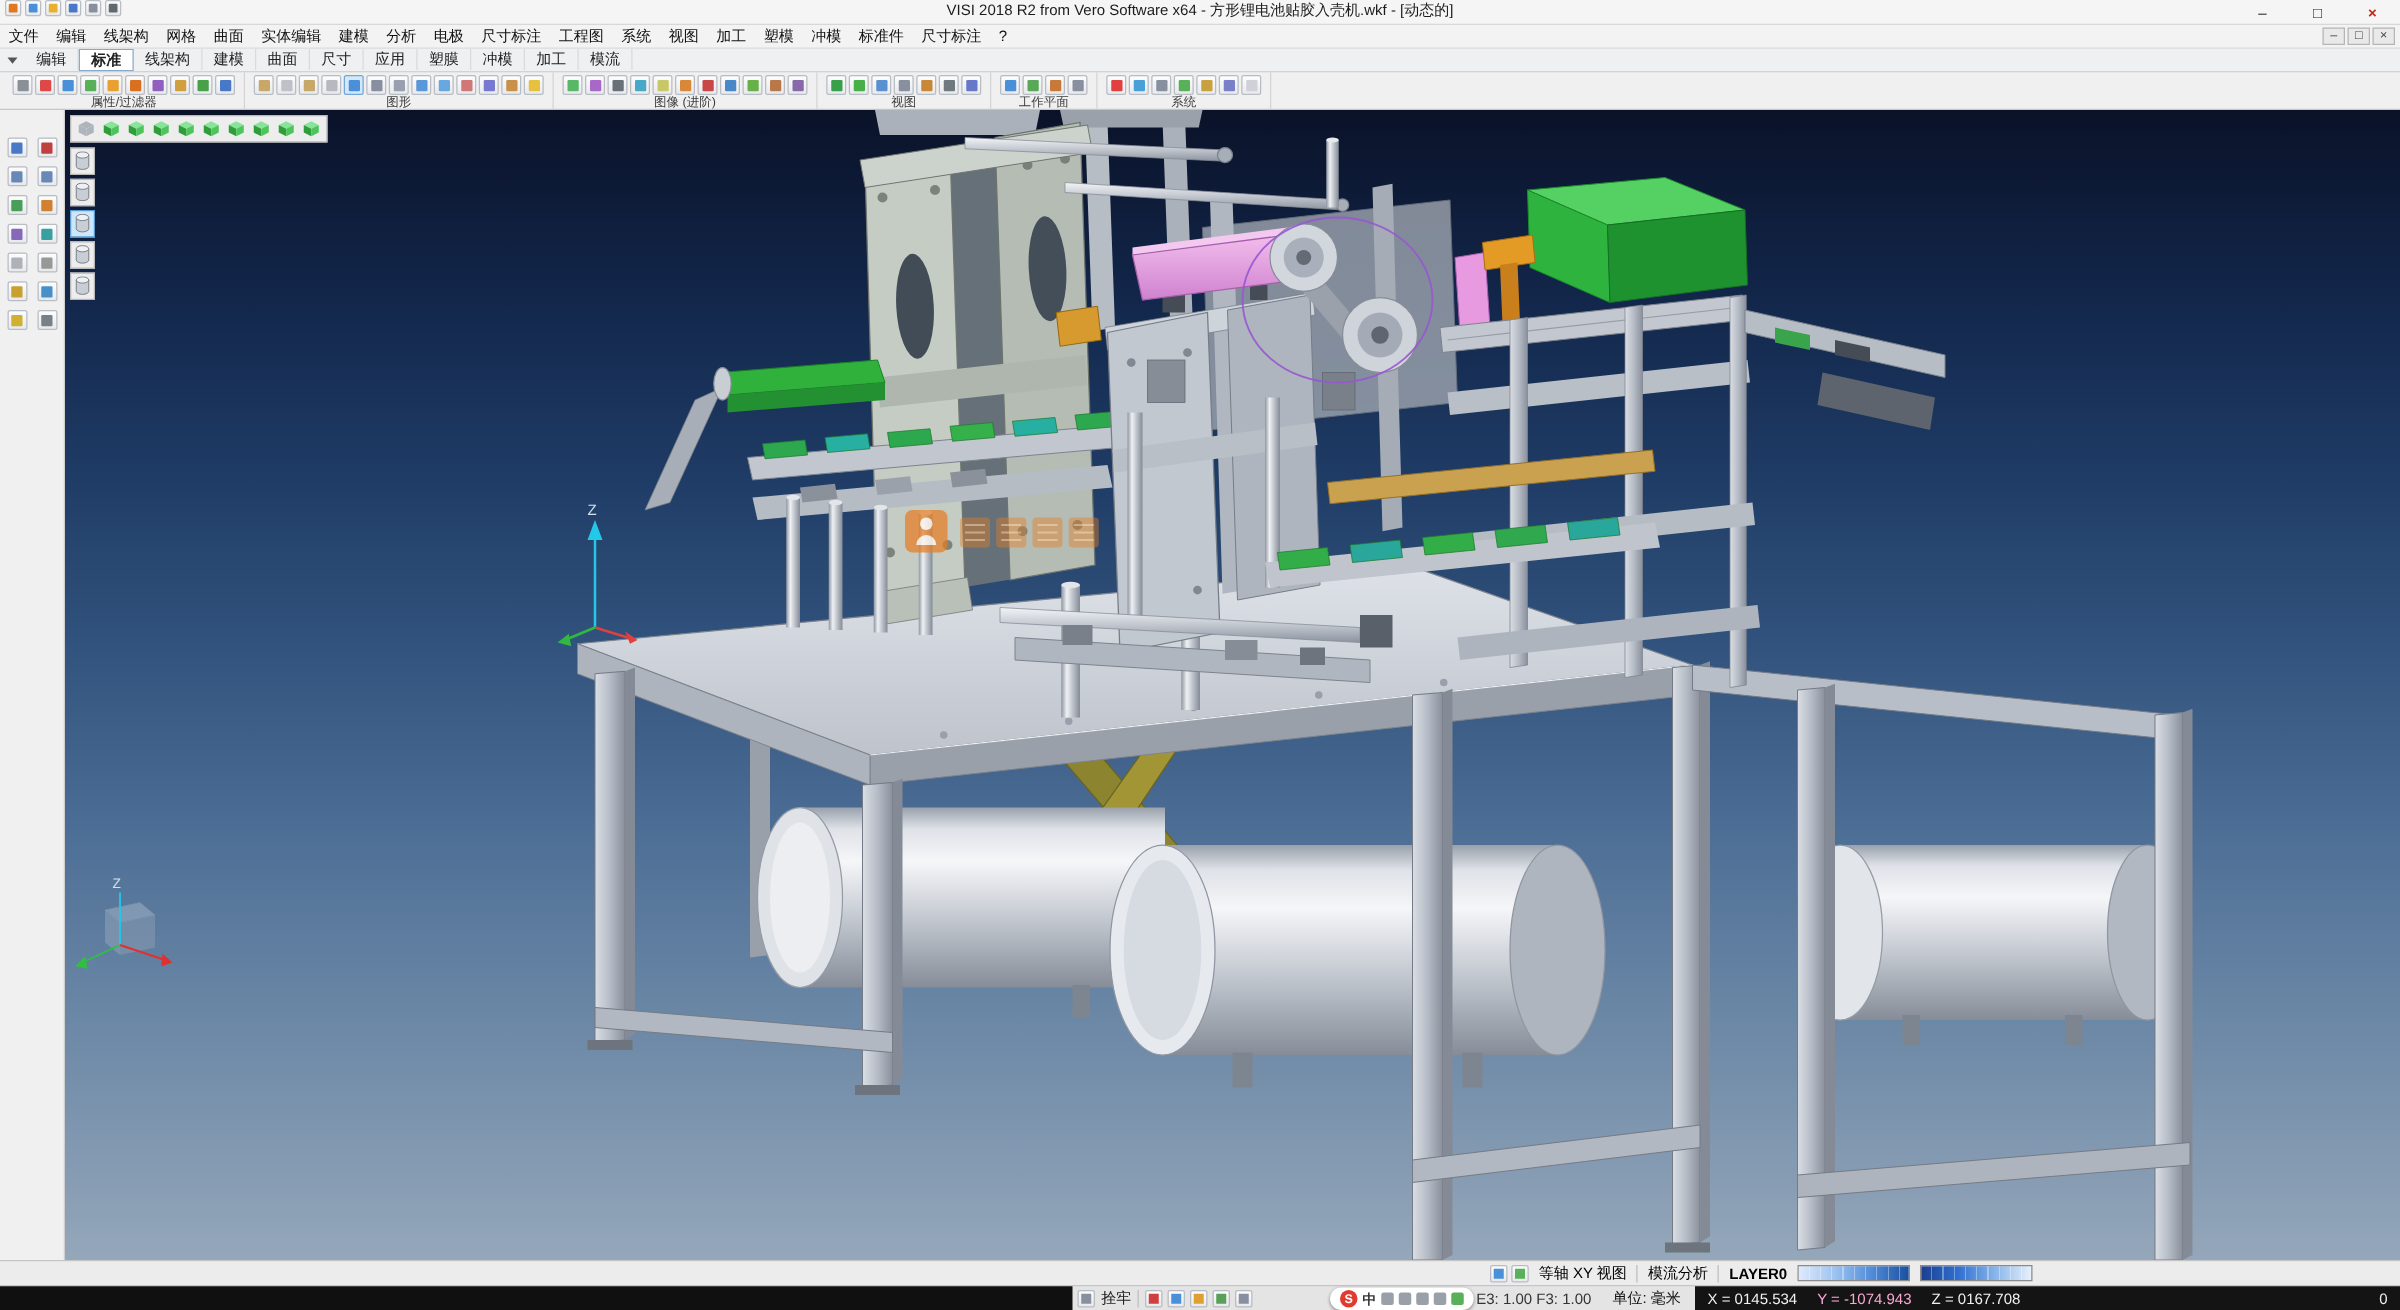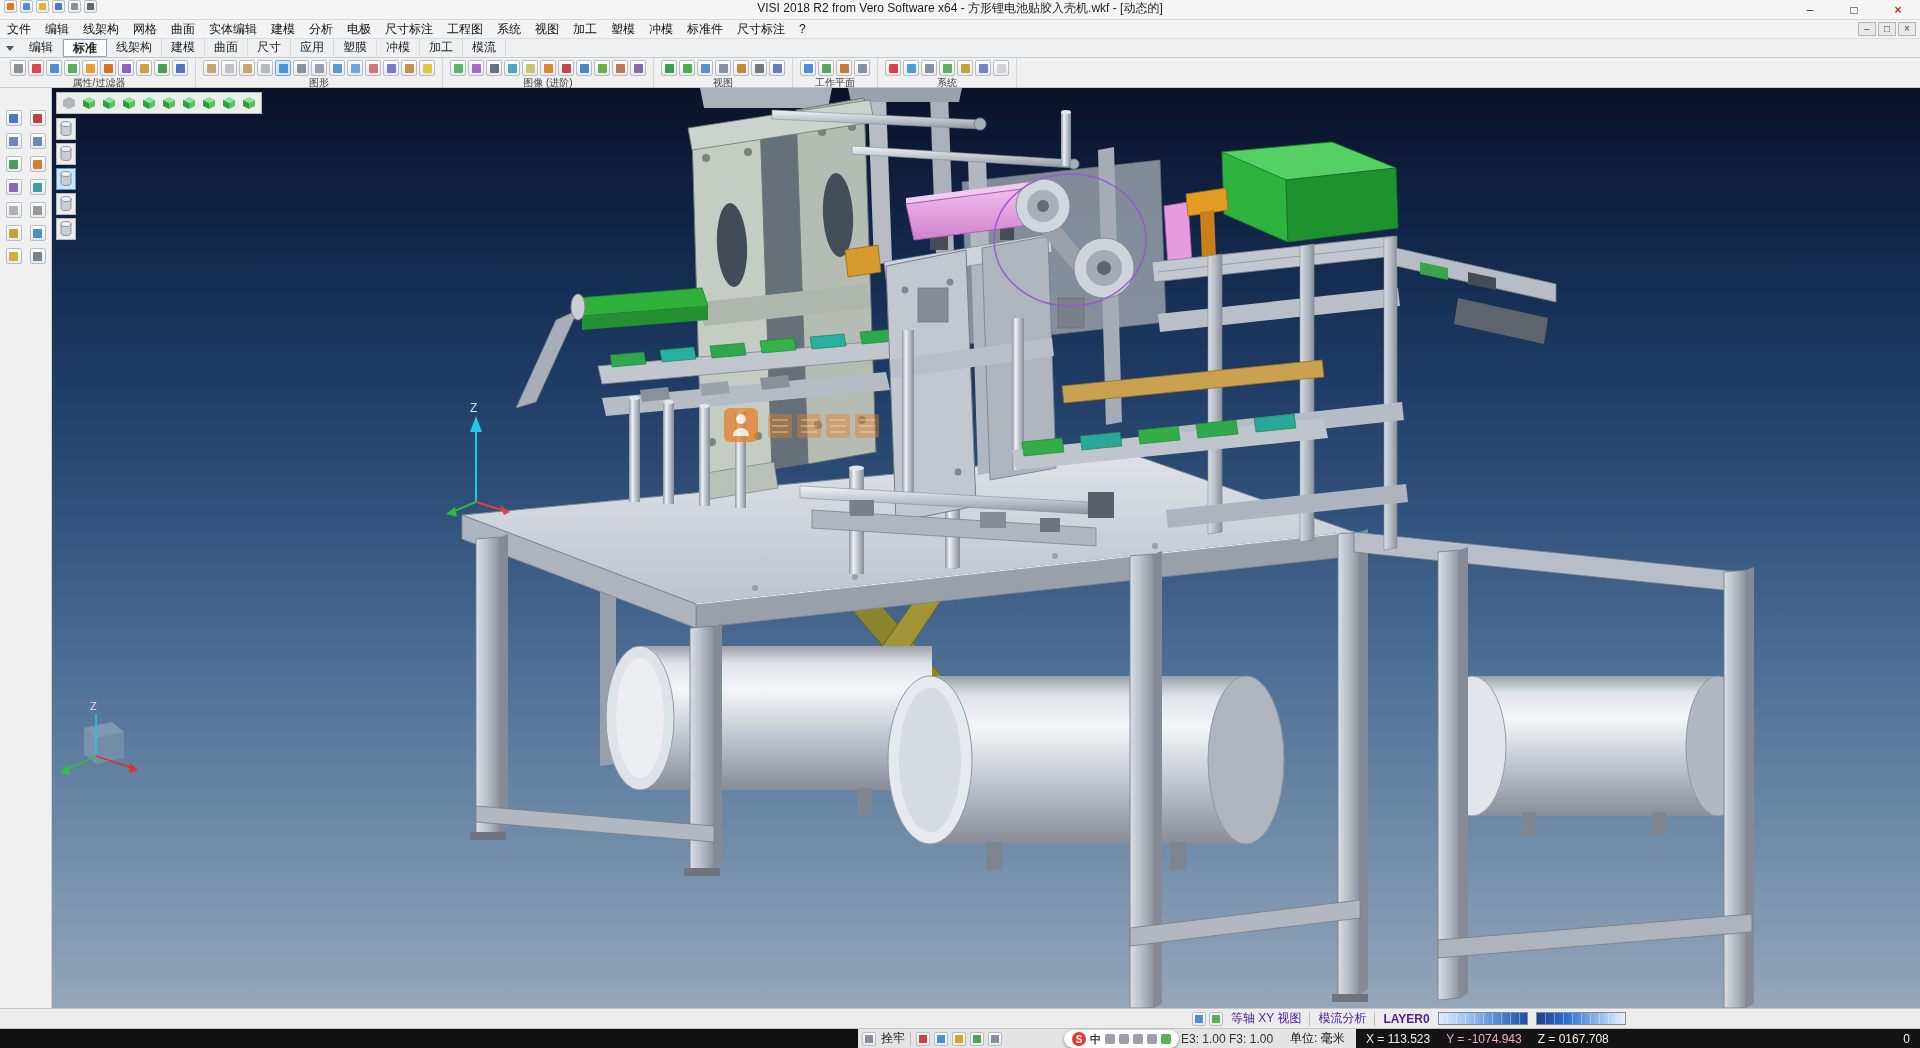--- a/index.html
+++ b/index.html
@@ -61,21 +61,21 @@
   .vc-chip { width:18px; height:16px; display:flex; align-items:center; justify-content:center;
              border:1px solid transparent; }
   .v-menu polygon { fill:#aeb4bc !important; }
 
   .layer-strip { position:absolute; left:4px; top:30px; display:flex; flex-direction:column; gap:3px; z-index:3; }
   .ls-chip { width:20px; height:22px; background:#ededed; border:1px solid #b9b9b9;
              display:flex; align-items:center; justify-content:center; }
   .ls-chip.active { background:#cde7fa; border-color:#5b9bd5; }
 
   
-  .status-a { position:relative; height:20px; background:#ececec; border-top:1px solid #c5c5c5; font-size:12px; color:#4c1d95; }
+  .status-a { position:relative; height:20px; background:#ececec; border-top:1px solid #c5c5c5; font-size:12px; color:#000000; }
   .view-cluster { position:absolute; left:1192px; top:0; height:100%; display:flex; align-items:center; gap:8px; }
   .s-chip { width:14px; height:14px; border:1px solid #b8bcc3; border-radius:2px;
             background:linear-gradient(180deg,#fdfdfd,#e7e9ed); display:flex; align-items:center; justify-content:center; }
   .s-chip .core { width:8px; height:8px; }
   .sep { width:1px; height:14px; background:#bdbdbd; }
   .layer-name { font-weight:bold; }
   .palette { width:90px; height:13px; border:1px solid #8a8a8a; position:relative; }
   .palette::after { content:""; position:absolute; inset:0;
       background:repeating-linear-gradient(90deg,transparent 0 8px,rgba(255,255,255,.35) 8px 9px); }
   .palette.p1 { background:linear-gradient(90deg,#dfeafd,#9cc3f0,#4f8bd8,#1b4fa0); }
@@ -867,20 +867,20 @@
       <span class="ime-mini" style="background: rgb(154, 160, 168);"></span>
           <span class="ime-mini" style="background: rgb(154, 160, 168);"></span>
           <span class="ime-mini" style="background: rgb(154, 160, 168);"></span>
           <span class="ime-mini" style="background: rgb(154, 160, 168);"></span>
           <span class="ime-mini" style="background: rgb(88, 176, 88);"></span>
         </span>
     </div>
     <div class="e3-text">E3: 1.00 F3: 1.00</div>
     <div class="units">单位: 毫米</div>
     <div class="coords">
-      <span class="x-val">X = 113.523</span>
+      <span class="x-val">X = 0145.534</span>
       <span class="y-val">Y = -1074.943</span>
       <span class="z-val">Z = 0167.708</span>
       <span class="extra">0</span>
     </div>
   </div>
 
 </div>
 
 </body></html>

